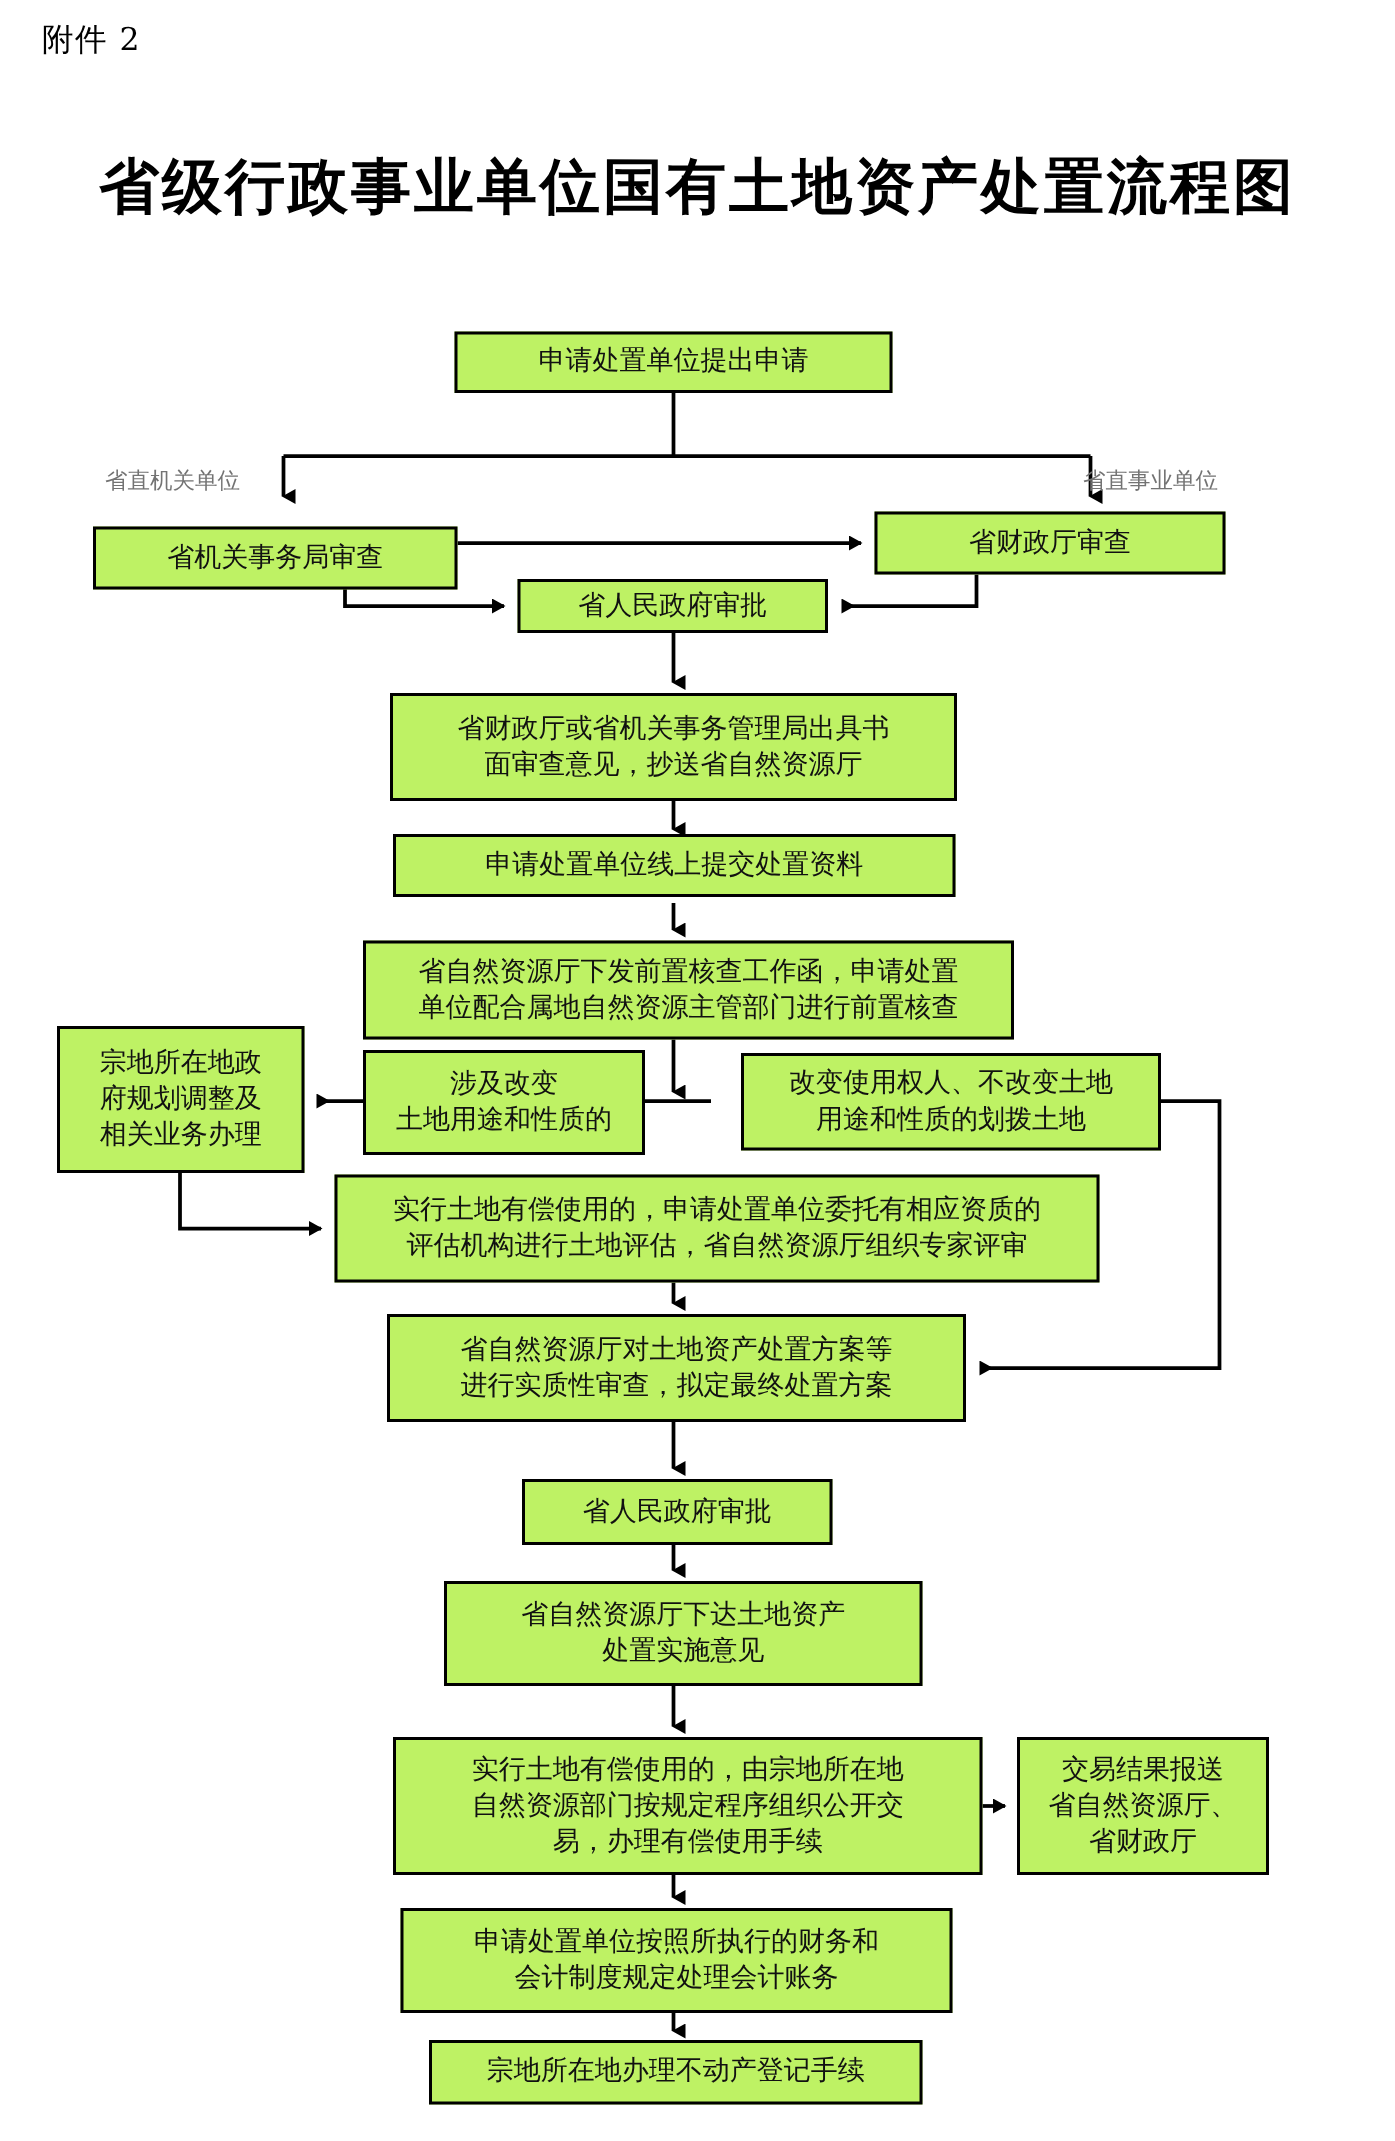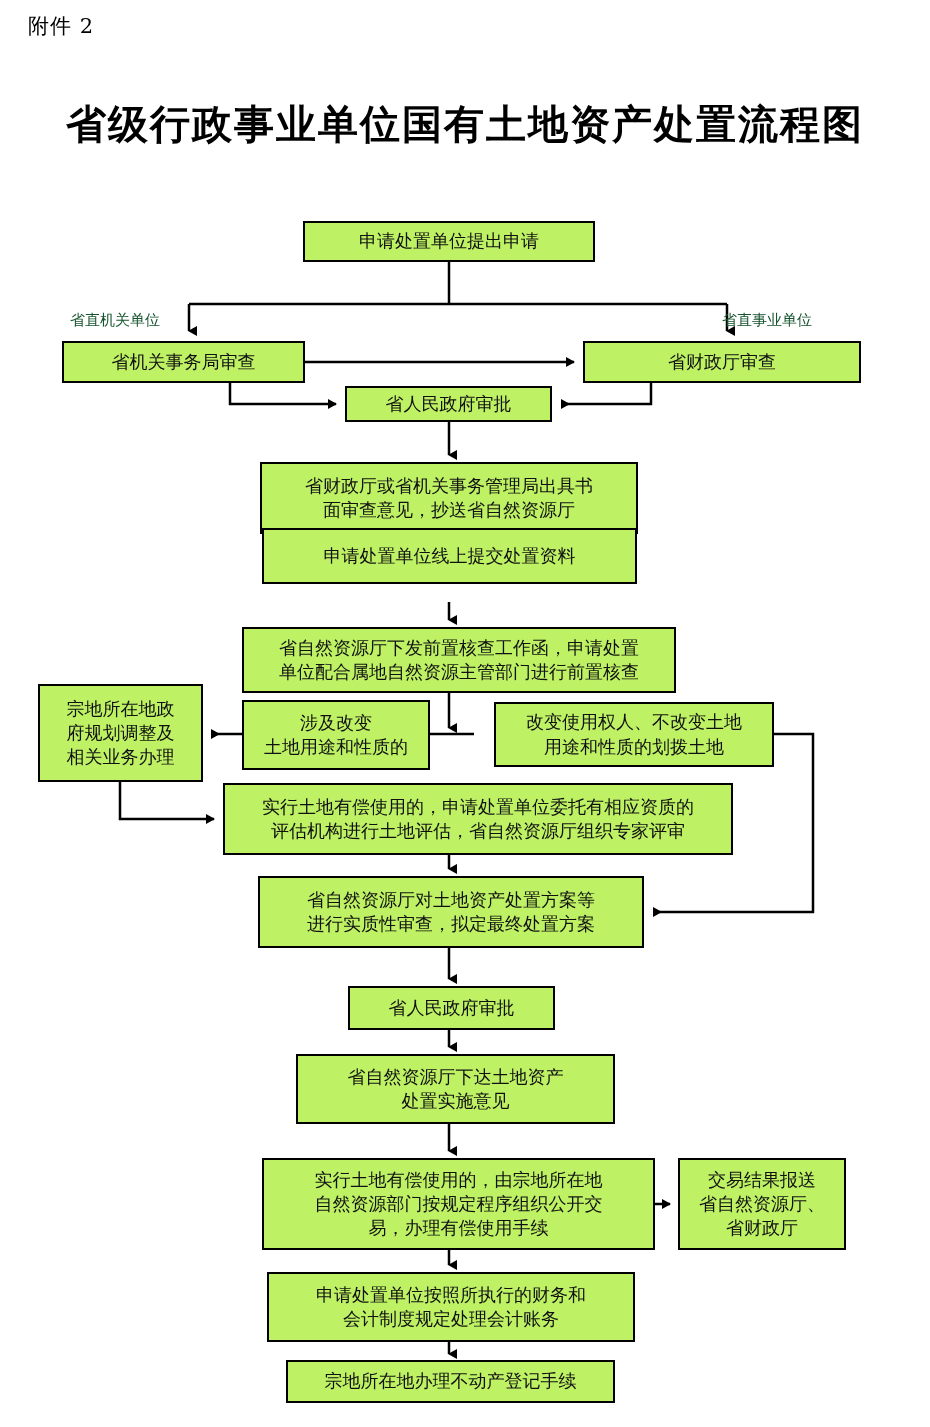--- a/index.html
+++ b/index.html
@@ -63,21 +63,21 @@
   }
   .node-box .box-text {
     display: block;
     width: 100%;
     white-space: pre-line;
   }
   .edge-label {
     position: absolute;
     font-family: Liberation Mono, monospace;
     font-size: 15px;
-    color: #14532d;
+    color: #737373;
     white-space: nowrap;
     background: transparent;
     z-index: 4;
   }
   svg line, svg path, svg polyline {
     stroke: #000;
     fill: none;
   }
 </style>
 </head>
@@ -142,38 +142,38 @@
 </svg>
 
 <div class="node-box" style="left:303px; top:221px; width:292px; height:41px;">
   <span class="box-text">申请处置单位提出申请</span>
 </div>
 
 <div class="edge-label" style="left:70px; top:311px;">省直机关单位</div>
 
 <div class="edge-label" style="left:722px; top:311px;">省直事业单位</div>
 
-<div class="node-box" style="left:62px; top:341px; width:243px; height:42px;text-align:center;">
+<div class="node-box" style="left:62px; top:351px; width:243px; height:42px;text-align:center;">
   <span class="box-text">省机关事务局审查</span>
 </div>
 
-<div class="node-box" style="left:583px; top:341px; width:278px; height:42px;">
+<div class="node-box" style="left:583px; top:341px; width:234px; height:42px;">
   <span class="box-text">省财政厅审查</span>
 </div>
 
 <div class="node-box" style="left:345px; top:386px; width:207px; height:36px;">
   <span class="box-text">省人民政府审批</span>
 </div>
 
 <div class="node-box" style="left:260px; top:462px; width:378px; height:72px;">
   <span class="box-text">省财政厅或省机关事务管理局出具书
 面审查意见，抄送省自然资源厅</span>
 </div>
 
-<div class="node-box" style="left:262px; top:528px; width:375px; height:56px;">
+<div class="node-box" style="left:262px; top:556px; width:375px; height:42px;">
   <span class="box-text">申请处置单位线上提交处置资料</span>
 </div>
 
 <div class="node-box" style="left:242px; top:627px; width:434px; height:66px;">
   <span class="box-text">省自然资源厅下发前置核查工作函，申请处置
 单位配合属地自然资源主管部门进行前置核查</span>
 </div>
 
 <div class="node-box" style="left:38px; top:684px; width:165px; height:98px;">
   <span class="box-text">宗地所在地政

